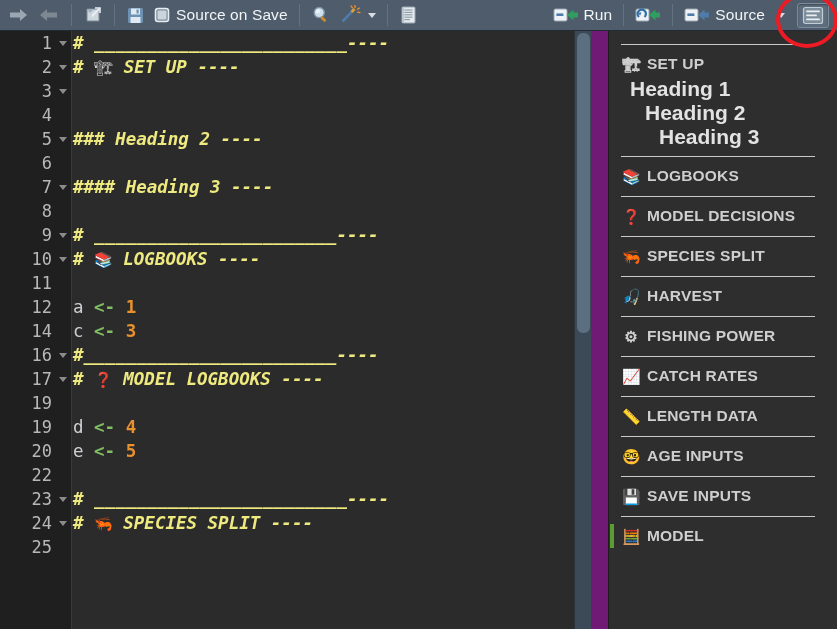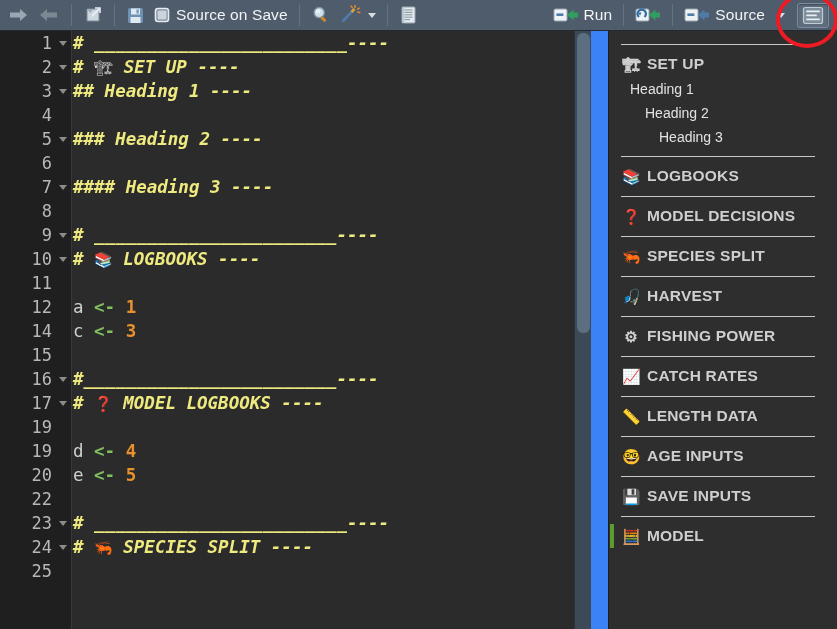--- a/index.html
+++ b/index.html
@@ -10,21 +10,21 @@
     overflow: hidden;
     background: #2b2b2b;
     font-family: "Liberation Sans", sans-serif;
   }
 
   #app {
     position: relative;
     width: 837px;
     height: 629px;
     overflow: hidden;
-    background: #3b82f6;
+    background: #701a75;
   }
 
   
   .toolbar {
     position: absolute;
     left: 0; top: 0;
     width: 837px;
     height: 31px;
     background: #4e5c6b;
     border-bottom: 1px solid #222a33;
@@ -180,22 +180,22 @@
     content: "";
     position: absolute;
     left: 1px; top: 1px;
     width: 4px; height: 24px;
     background: #5b9b30;
   }
   .ol-sub {
     height: 24px;
     line-height: 24px;
     color: #e2e2e2;
-    font-size: 14px;
-    font-weight: 400;
+    font-size: 21px;
+    font-weight: 700;
     cursor: default;
     white-space: nowrap;
   }
   .ol-sub.lvl1 { padding-left: 21px; }
   .ol-sub.lvl2 { padding-left: 36px; }
   .ol-sub.lvl3 { padding-left: 50px; }
   .ol-emoji { font-size: 15px; line-height: 1; width: 18px; text-align: center; }
 
   
   .redcircle {
@@ -367,32 +367,31 @@
       </span>
     </div>
 
   </div>
 
   <div class="editor">
     <div class="gutter"></div>
     <div id="code-rows">
         <div class="row"><div class="lnwrap">1<span class="fold"></span></div><div class="code"><span class="cmt"># ________________________----</span></div></div>
         <div class="row"><div class="lnwrap">2<span class="fold"></span></div><div class="code"><span class="cmt"># </span><span class="emj">🏗</span><span class="cmt"> SET UP ----</span></div></div>
-        <div class="row"><div class="lnwrap">3<span class="fold"></span></div><div class="code"><span class="cmt">## Heading 1 ----</span></div></div>
+        <div class="row"><div class="lnwrap">3<span class="fold"></span></div></div>
         <div class="row"><div class="lnwrap">4</div><div class="code"></div></div>
         <div class="row"><div class="lnwrap">5<span class="fold"></span></div><div class="code"><span class="cmt">### Heading 2 ----</span></div></div>
         <div class="row"><div class="lnwrap">6</div><div class="code"></div></div>
         <div class="row"><div class="lnwrap">7<span class="fold"></span></div><div class="code"><span class="cmt">#### Heading 3 ----</span></div></div>
         <div class="row"><div class="lnwrap">8</div><div class="code"></div></div>
         <div class="row"><div class="lnwrap">9<span class="fold"></span></div><div class="code"><span class="cmt"># _______________________----</span></div></div>
         <div class="row"><div class="lnwrap">10<span class="fold"></span></div><div class="code"><span class="cmt"># </span><span class="emj">📚</span><span class="cmt"> LOGBOOKS ----</span></div></div>
         <div class="row"><div class="lnwrap">11</div><div class="code"></div></div>
         <div class="row"><div class="lnwrap">12</div><div class="code"><span class="var">a </span><span class="op">&lt;- </span><span class="num">1</span></div></div>
         <div class="row"><div class="lnwrap">14</div><div class="code"><span class="var">c </span><span class="op">&lt;- </span><span class="num">3</span></div></div>
-        <div class="row"><div class="lnwrap">15</div><div class="code"></div></div>
         <div class="row"><div class="lnwrap">16<span class="fold"></span></div><div class="code"><span class="cmt">#________________________----</span></div></div>
         <div class="row"><div class="lnwrap">17<span class="fold"></span></div><div class="code"><span class="cmt"># </span><span class="emj">❓</span><span class="cmt"> MODEL LOGBOOKS ----</span></div></div>
         <div class="row"><div class="lnwrap">19</div><div class="code"></div></div>
         <div class="row"><div class="lnwrap">19</div><div class="code"><span class="var">d </span><span class="op">&lt;- </span><span class="num">4</span></div></div>
         <div class="row"><div class="lnwrap">20</div><div class="code"><span class="var">e </span><span class="op">&lt;- </span><span class="num">5</span></div></div>
         <div class="row"><div class="lnwrap">22</div><div class="code"></div></div>
         <div class="row"><div class="lnwrap">23<span class="fold"></span></div><div class="code"><span class="cmt"># ________________________----</span></div></div>
         <div class="row"><div class="lnwrap">24<span class="fold"></span></div><div class="code"><span class="cmt"># </span><span class="emj">🦐</span><span class="cmt"> SPECIES SPLIT ----</span></div></div>
         <div class="row"><div class="lnwrap">25</div><div class="code"></div></div>
       </div>

